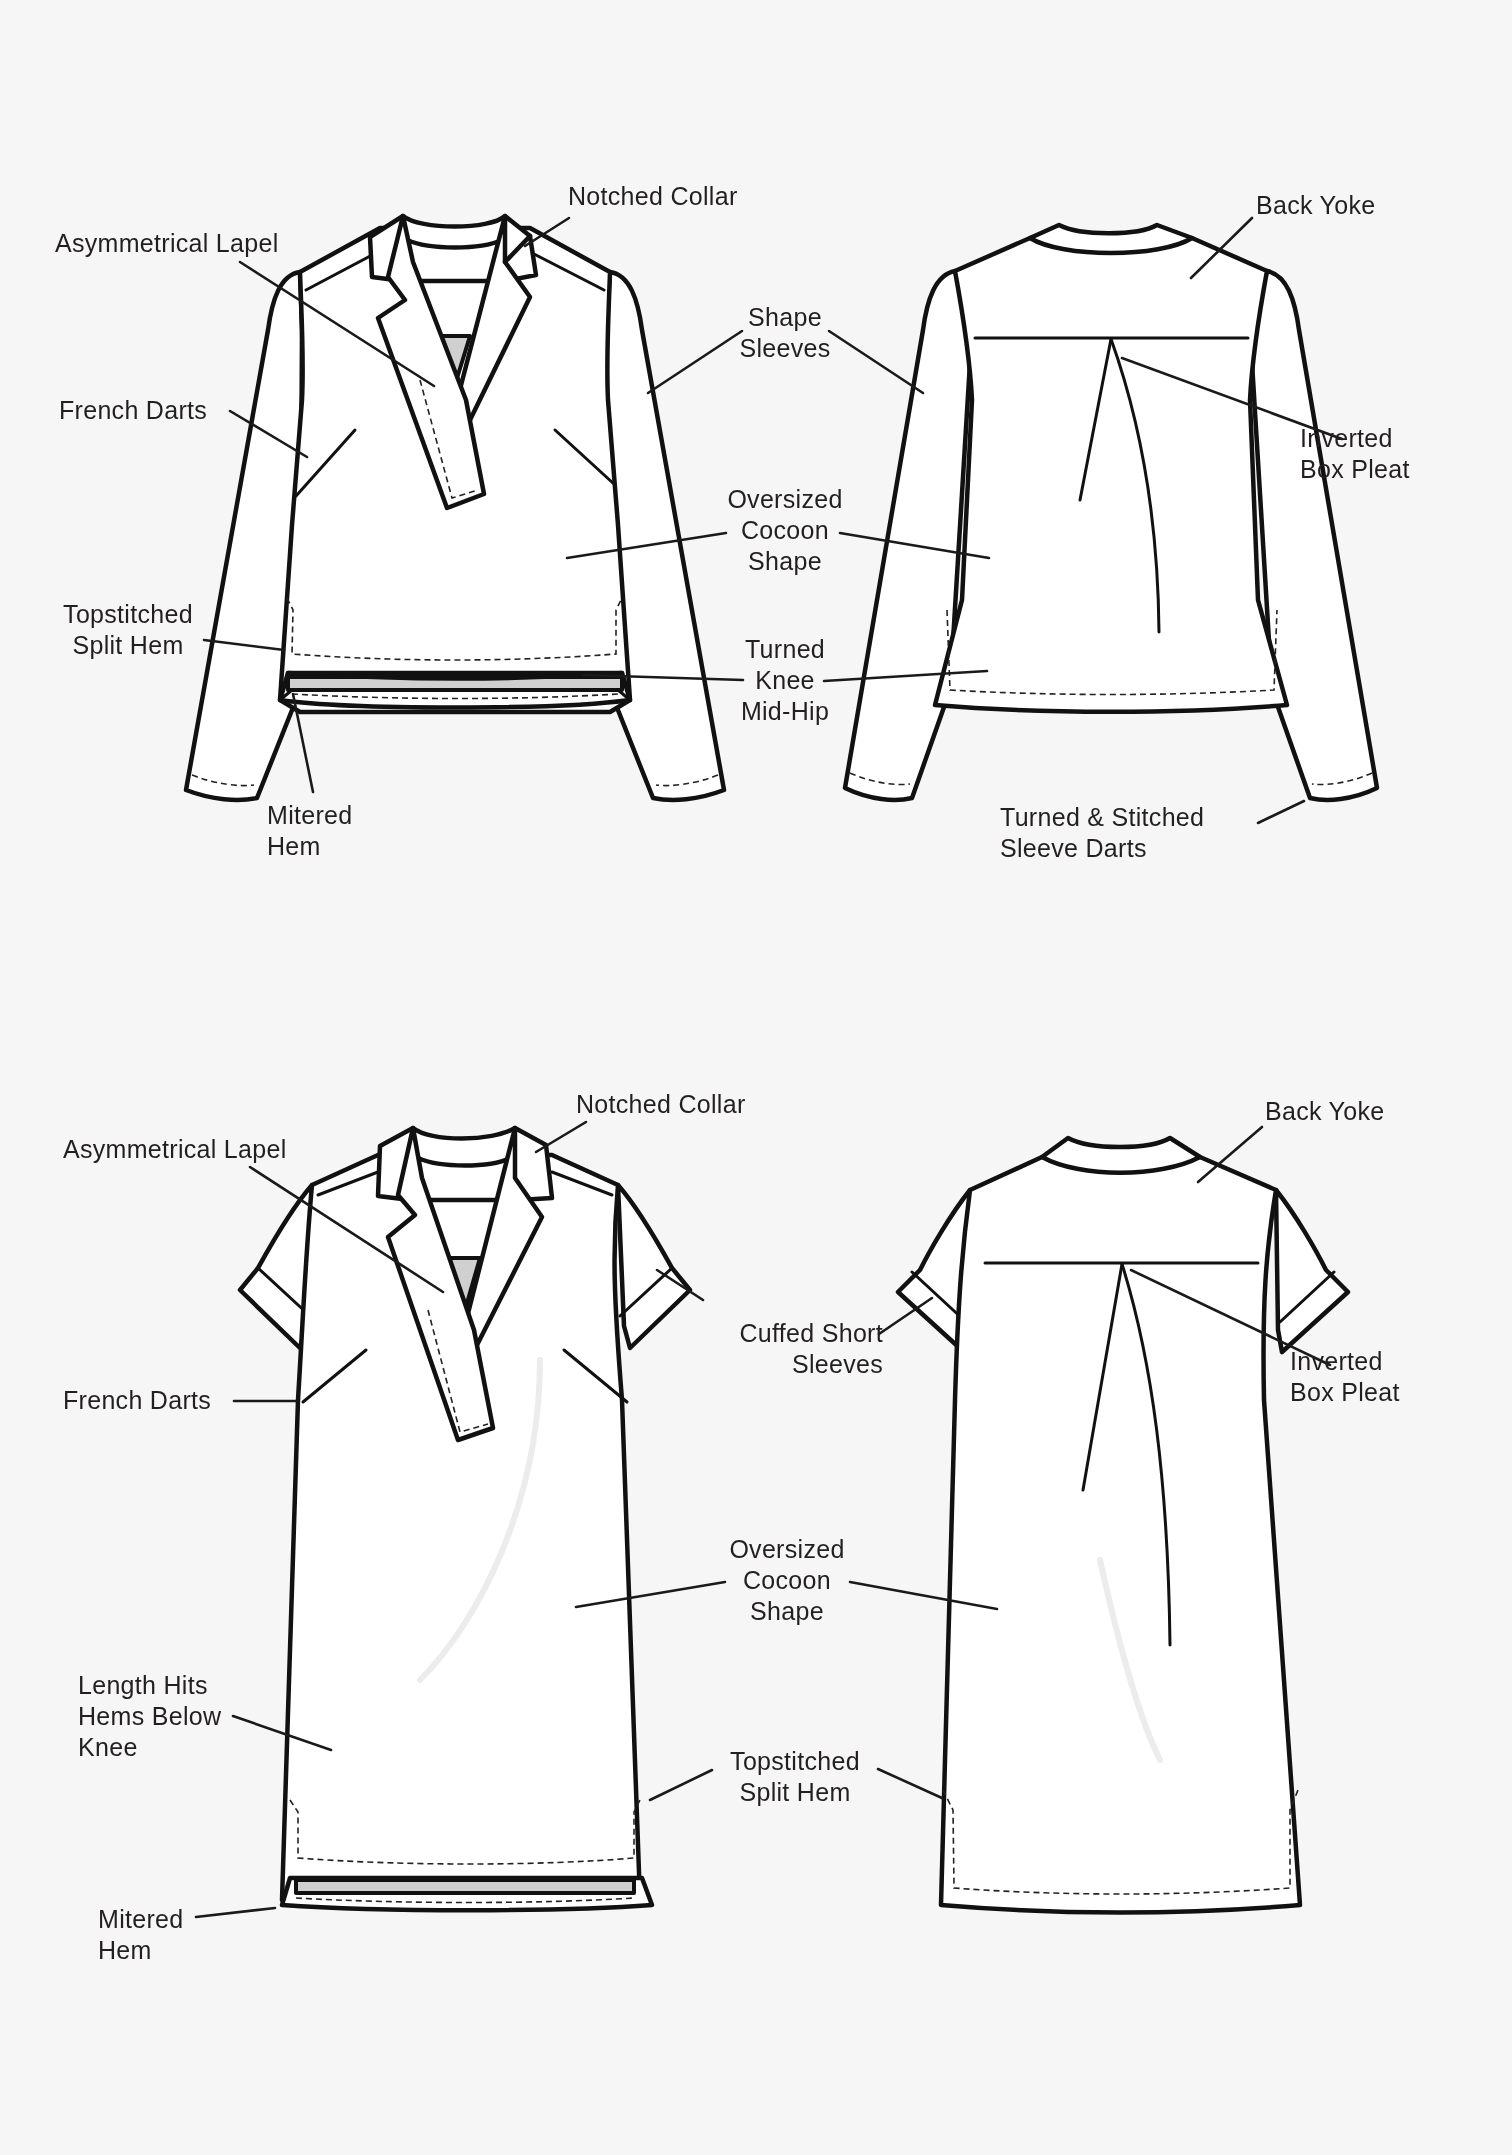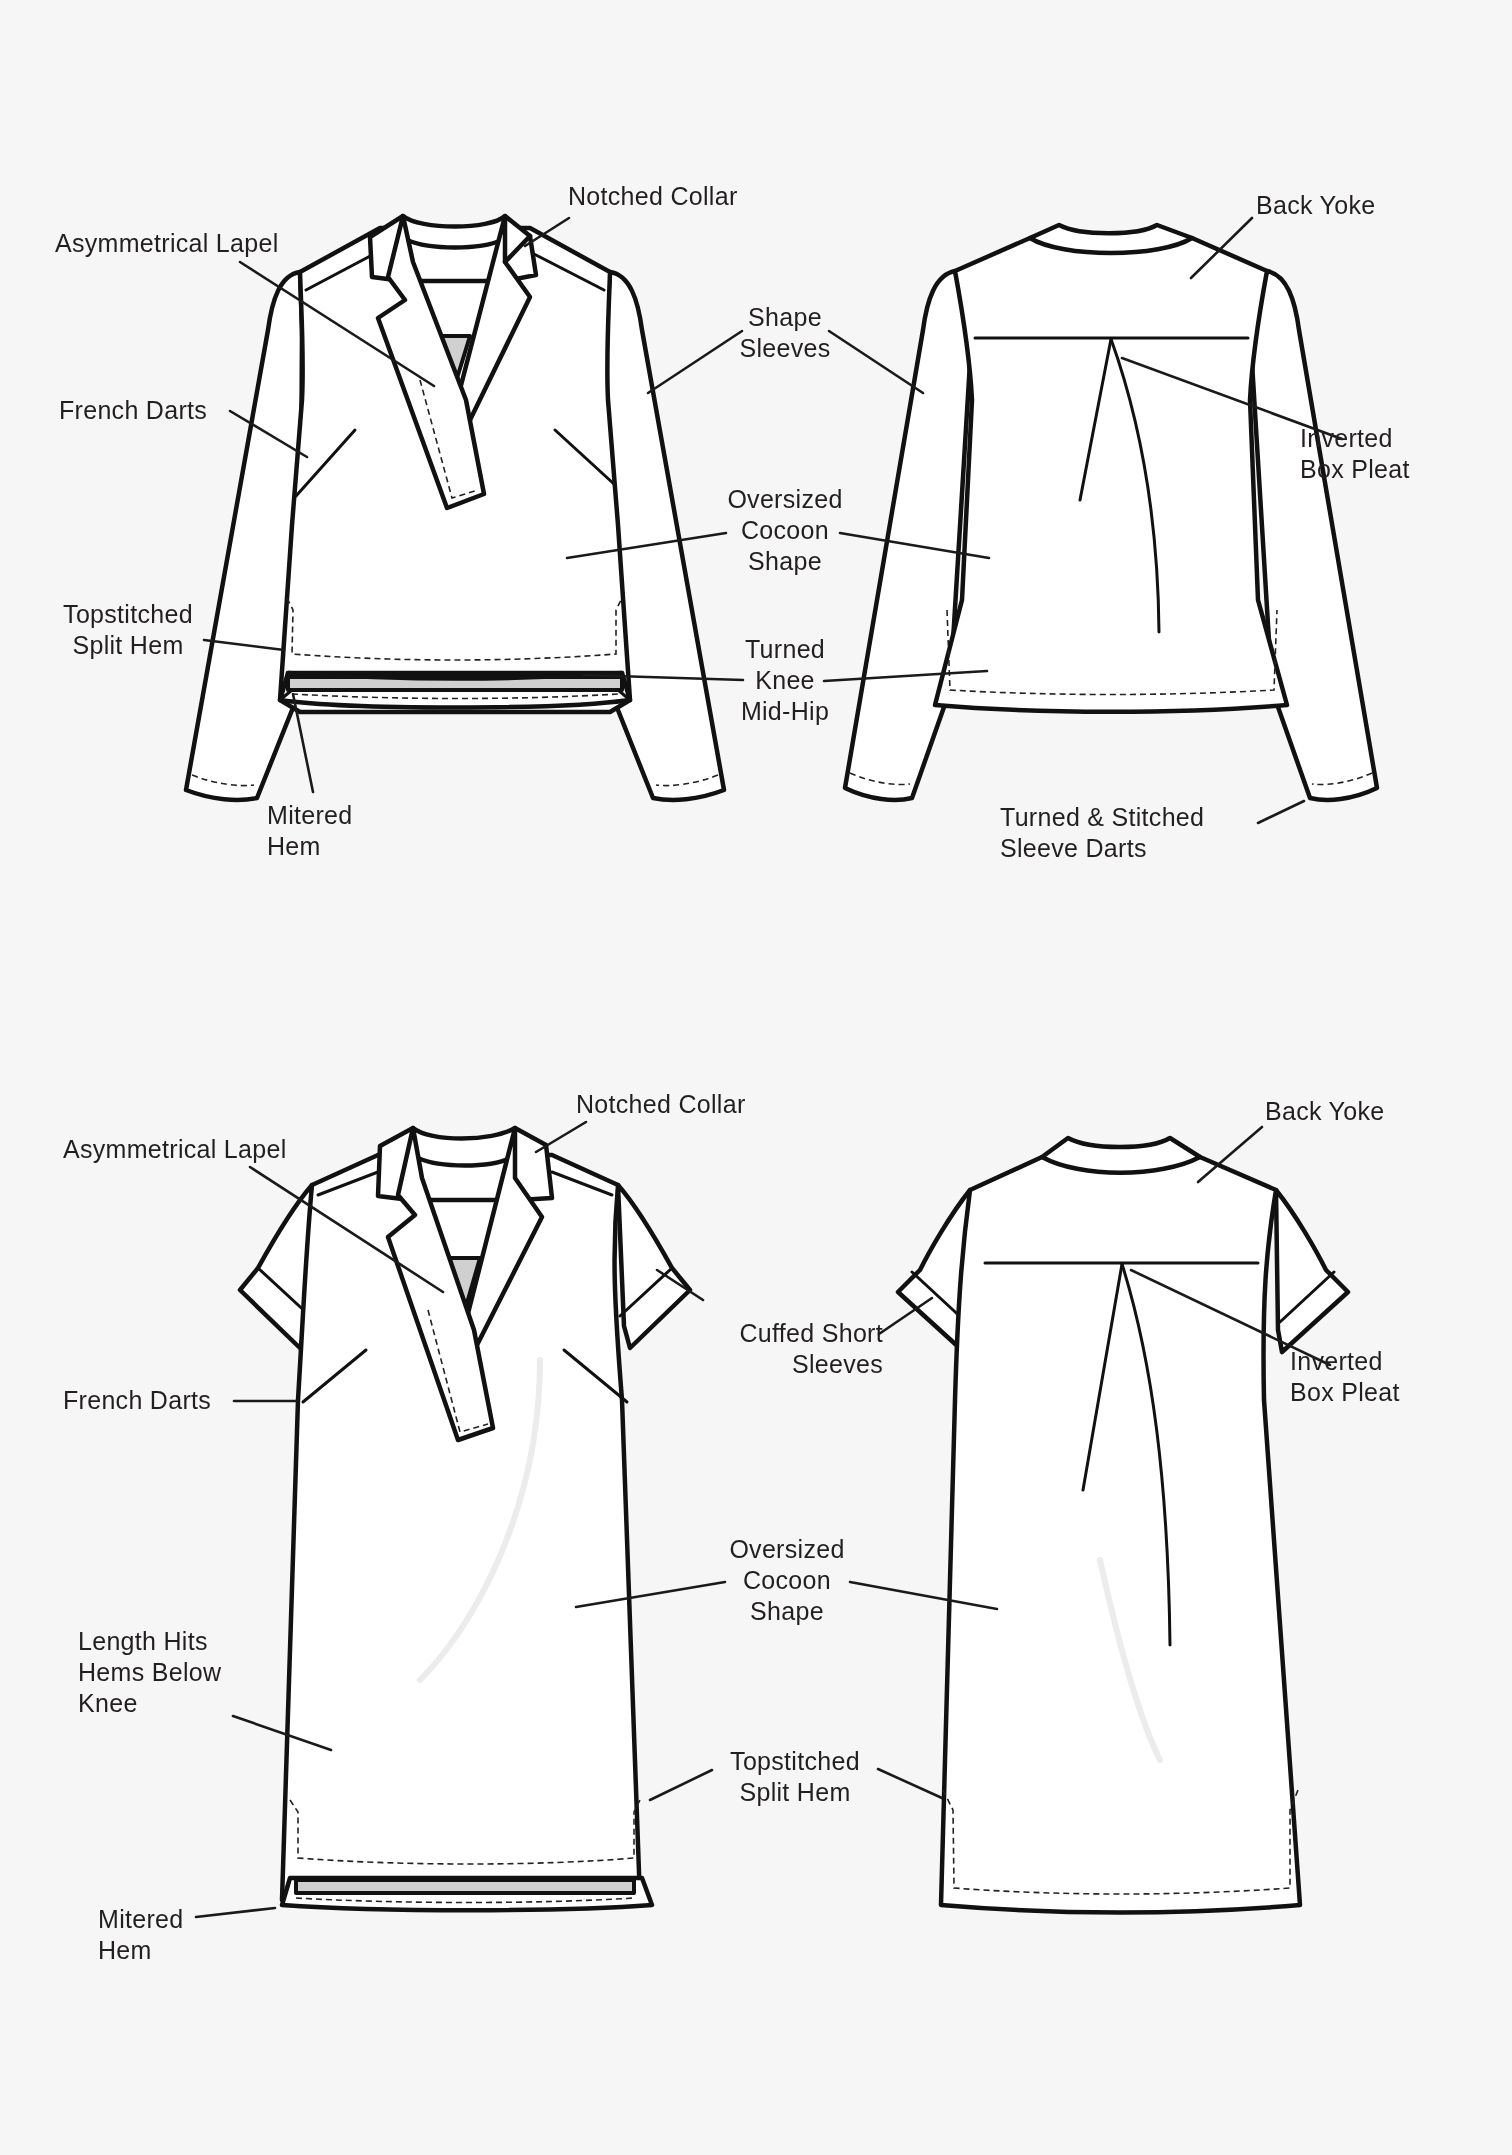--- a/index.html
+++ b/index.html
@@ -199,21 +199,21 @@
 
 <div class="lbl l" style="left:576px; top:1089px;">
   <span>Notched Collar</span>
 </div>
 <div class="lbl l" style="left:63px; top:1134px;">
   <span>Asymmetrical Lapel</span>
 </div>
 <div class="lbl l" style="left:63px; top:1385px;">
   <span>French Darts</span>
 </div>
-<div class="lbl l" style="left:78px; top:1626px;">
+<div class="lbl l" style="left:78px; top:1670px;">
   <span>Length Hits</span>
   <span>Hems Below</span>
   <span>Knee</span>
 </div>
 <div class="lbl l" style="left:98px; top:1904px;">
   <span>Mitered</span>
   <span>Hem</span>
 </div>
 <div class="lbl c" style="left:703px; top:1318px; width:180px;text-align:right;">
   <span>Cuffed Short</span>

